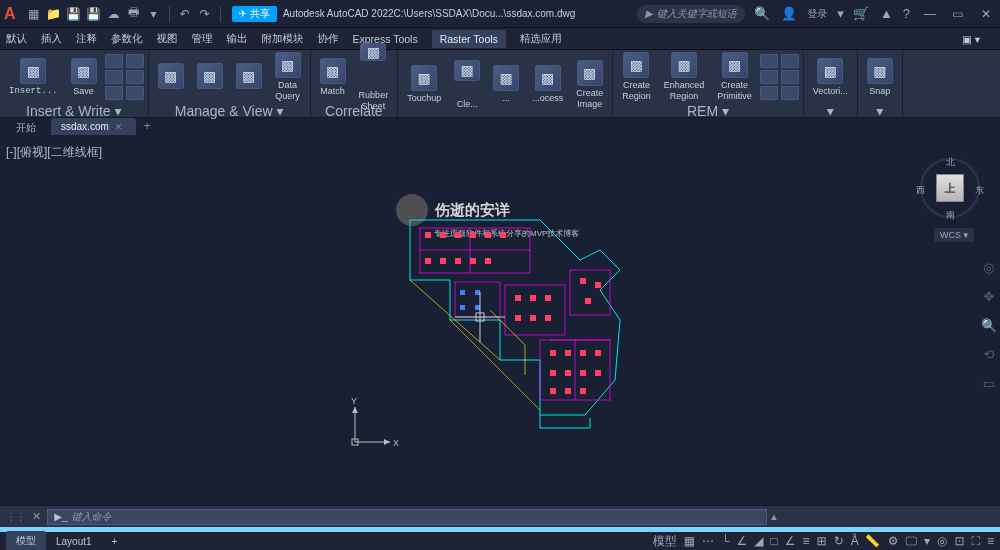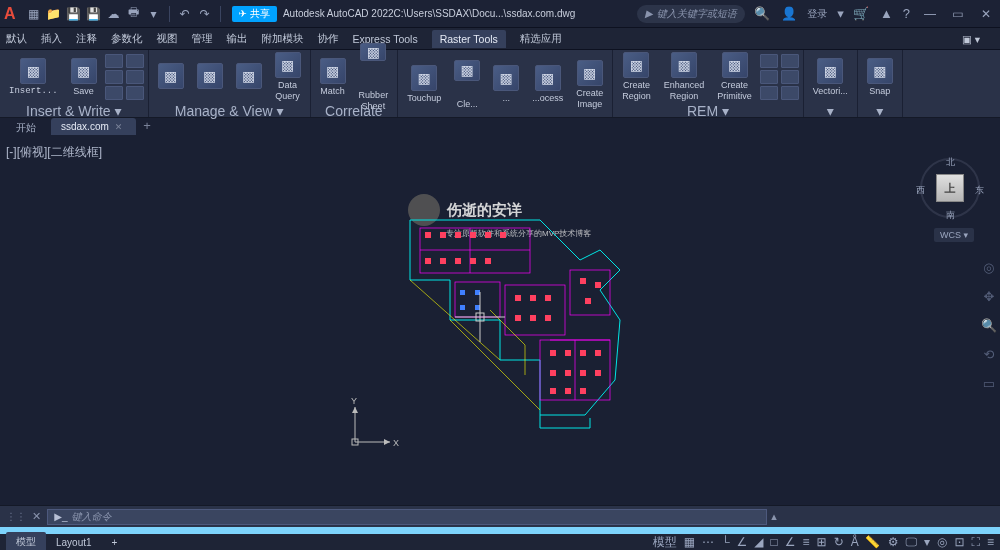--- a/index.html
+++ b/index.html
@@ -41,26 +41,26 @@
 .wcs-badge{position:absolute;top:88px;right:26px;font-size:9px;color:#9aa5be;background:#2a3248;padding:2px 6px;border-radius:2px}
 .navbar-side{position:absolute;right:2px;top:120px;width:18px;display:flex;flex-direction:column;gap:14px;align-items:center}
 .navbar-side .nicon{color:#535d78;font-size:13px}
 .floor-plan{position:absolute;top:70px;left:390px}
 .ucs-icon{position:absolute;bottom:48px;left:340px}
 .cmd-bar{height:22px;background:#2a3248;display:flex;align-items:center;padding:0 6px;border-top:1px solid #141927}
 .cmd-handle{color:#6a7490;font-size:10px;margin-right:6px}
 .cmd-x{color:#8a94ad;font-size:11px;margin-right:6px;cursor:pointer}
 .cmd-input{flex:1;max-width:720px;background:#3a4560;border:1px solid #4d597d;height:16px;display:flex;align-items:center;padding:0 6px;font-size:10px;color:#8a94ad;font-style:italic}
 .cmd-chev{color:#b8c0d5;margin-right:4px;font-style:normal}
-.statusbar{height:23px;background:#1e2436;display:flex;align-items:center;padding:0 6px;border-top:7px solid #7dd3fc}
+.statusbar{height:23px;background:#1e2436;display:flex;align-items:center;padding:0 6px;border-top:5px solid #7dd3fc}
 .sb-tab{padding:3px 10px;font-size:10px;color:#c0c8d8;cursor:pointer}
 .sb-tab.active{background:#35405c;border-radius:2px 2px 0 0}
 .sb-icons{display:flex;gap:7px;align-items:center;margin-left:auto}
 .sb-icons .si{color:#9aa5be;font-size:12px;cursor:pointer}
-.watermark{position:absolute;top:54px;left:408px;color:#e8e8e8;opacity:.9;pointer-events:none}
+.watermark{position:absolute;top:54px;left:396px;color:#e8e8e8;opacity:.9;pointer-events:none}
 .watermark .wm-logo{width:32px;height:32px;background:#555;border-radius:50%;display:inline-block;vertical-align:middle;margin-right:4px}
 .watermark .wm-title{font-size:15px;font-weight:bold;display:inline-block;vertical-align:middle}
 .watermark .wm-sub{font-size:8px;opacity:.85;margin-top:2px;margin-left:38px}
 .picon{color:#cfd6e6}
 </style>
 </head>
 <body>
 
 <div class="topbar">
   <span class="logo">A</span>

